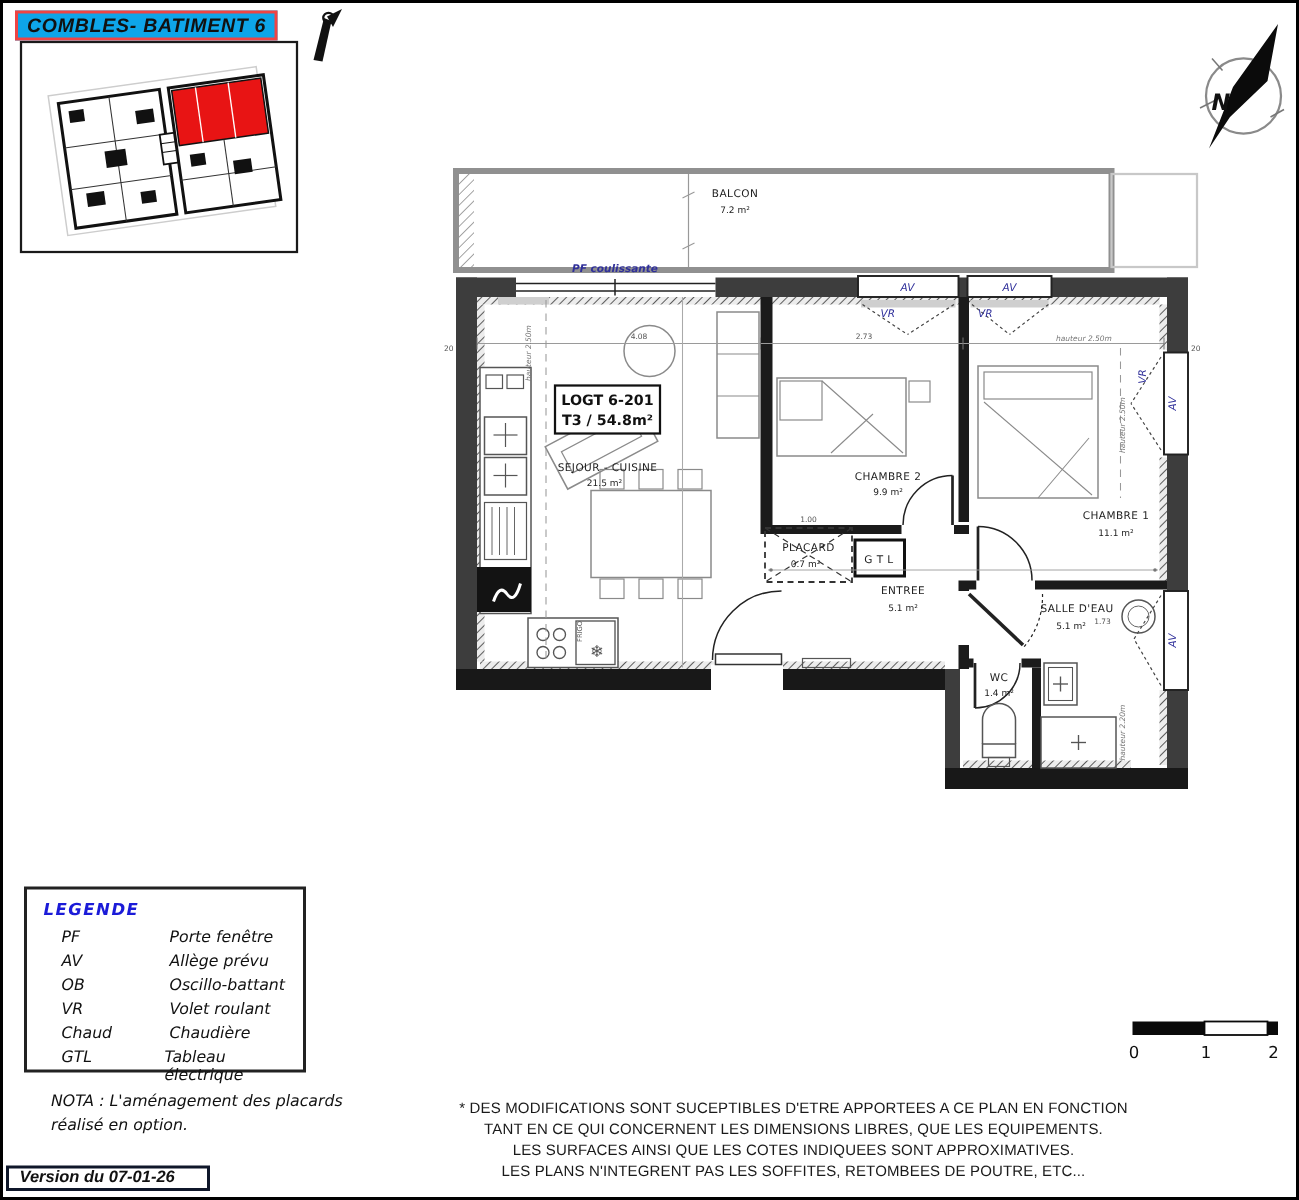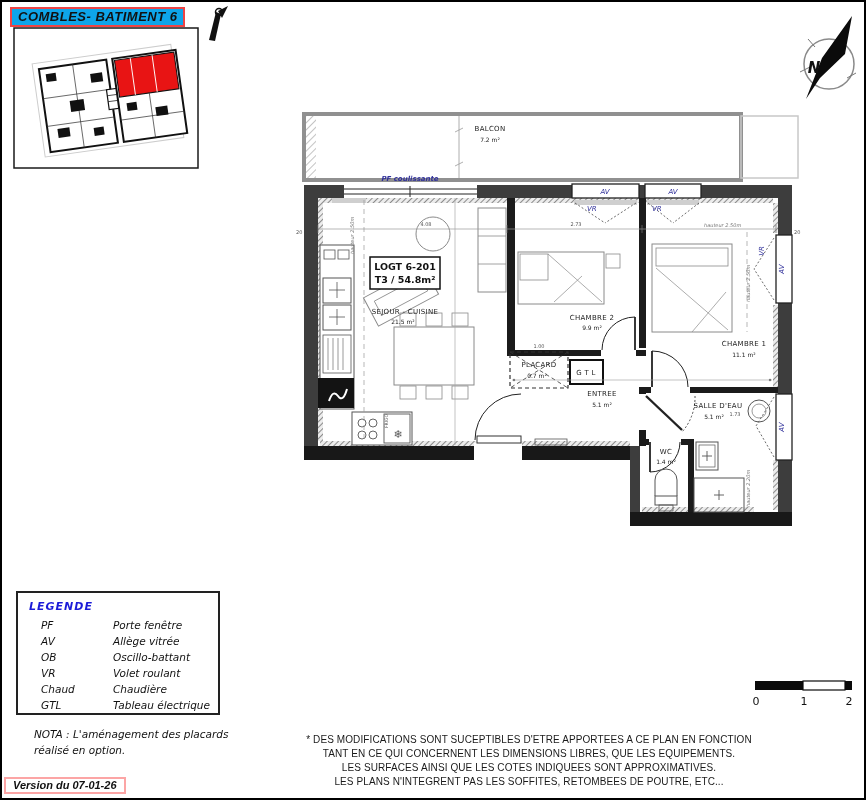--- a/index.html
+++ b/index.html
@@ -1,29 +1,29 @@
 <!DOCTYPE html>
 <html><head>
 <meta charset="utf-8">
 <style>
   html,body{margin:0;padding:0;background:#d8d8d8;}
   .page{position:relative;width:866px;height:800px;background:#fff;border:2px solid #000;
         box-sizing:border-box;overflow:hidden;font-family:"Liberation Sans",sans-serif;color:#111;}
   .plan-svg{position:absolute;left:0;top:0;width:862px;height:796px;}
   .title-box{position:absolute;left:8px;top:5px;border:2px solid #ef4444;padding:0 6px 1px 6px;
              font:italic bold 13px "Liberation Sans",sans-serif;letter-spacing:.5px;background:#0ea5e9;z-index:3;text-align:center;}
-  .legend-box{position:absolute;left:14px;top:589px;width:204px;height:124px;border:2px solid #222;
+  .legend-box{position:absolute;left:14px;top:589px;width:188px;height:124px;border:2px solid #222;
               background:#fff;box-sizing:border-box;z-index:3;}
   .legend-title{margin:7px 0 6px 11px;font:italic bold 11px "DejaVu Sans",sans-serif;
                 letter-spacing:1px;color:#1b1bd8;}
   .legend-row{display:flex;padding-left:23px;height:16px;font:italic 10.5px "DejaVu Sans",sans-serif;color:#111;}
   .legend-code{width:72px;}
   .nota{position:absolute;left:32px;top:724px;width:220px;font:italic 10.5px "DejaVu Sans",sans-serif;
         line-height:1.55;color:#111;z-index:3;}
-  .version-box{position:absolute;left:2px;top:775px;border:2px solid #fca5a5;padding:0 7px 1px 7px;
+  .version-box{position:absolute;left:2px;top:775px;border:2px solid #0f172a;padding:0 21px 1px 7px;
                font:italic bold 11px "Liberation Sans",sans-serif;background:#fff;z-index:3;}
   .disclaimer{position:absolute;left:288px;top:731px;width:478px;text-align:center;
               font:10px "Liberation Sans",sans-serif;line-height:1.4;color:#1a1a1a;letter-spacing:.1px;z-index:3;}
   svg text{font-family:"DejaVu Sans",sans-serif;}
   .room-name{font-size:7px;fill:#1c1c1c;letter-spacing:.3px;}
   .room-area{font-size:6px;fill:#1c1c1c;}
   .ann{font-size:7px;font-style:italic;fill:#30309a;}
   .dim{font-size:5px;fill:#555;}
   .dimi{font-size:5px;font-style:italic;fill:#777;}
 </style>
@@ -341,21 +341,21 @@
   </svg>
 
   <div class="legend-box">
     <div class="legend-title">LEGENDE</div>
     <div class="legend-row">
       <span class="legend-code">PF</span>
       <span>Porte fenêtre</span>
     </div>
     <div class="legend-row">
       <span class="legend-code">AV</span>
-      <span>Allège vitrée</span>
+      <span>Allège prévu</span>
     </div>
     <div class="legend-row">
       <span class="legend-code">OB</span>
       <span>Oscillo-battant</span>
     </div>
     <div class="legend-row">
       <span class="legend-code">VR</span>
       <span>Volet roulant</span>
     </div>
     <div class="legend-row">

